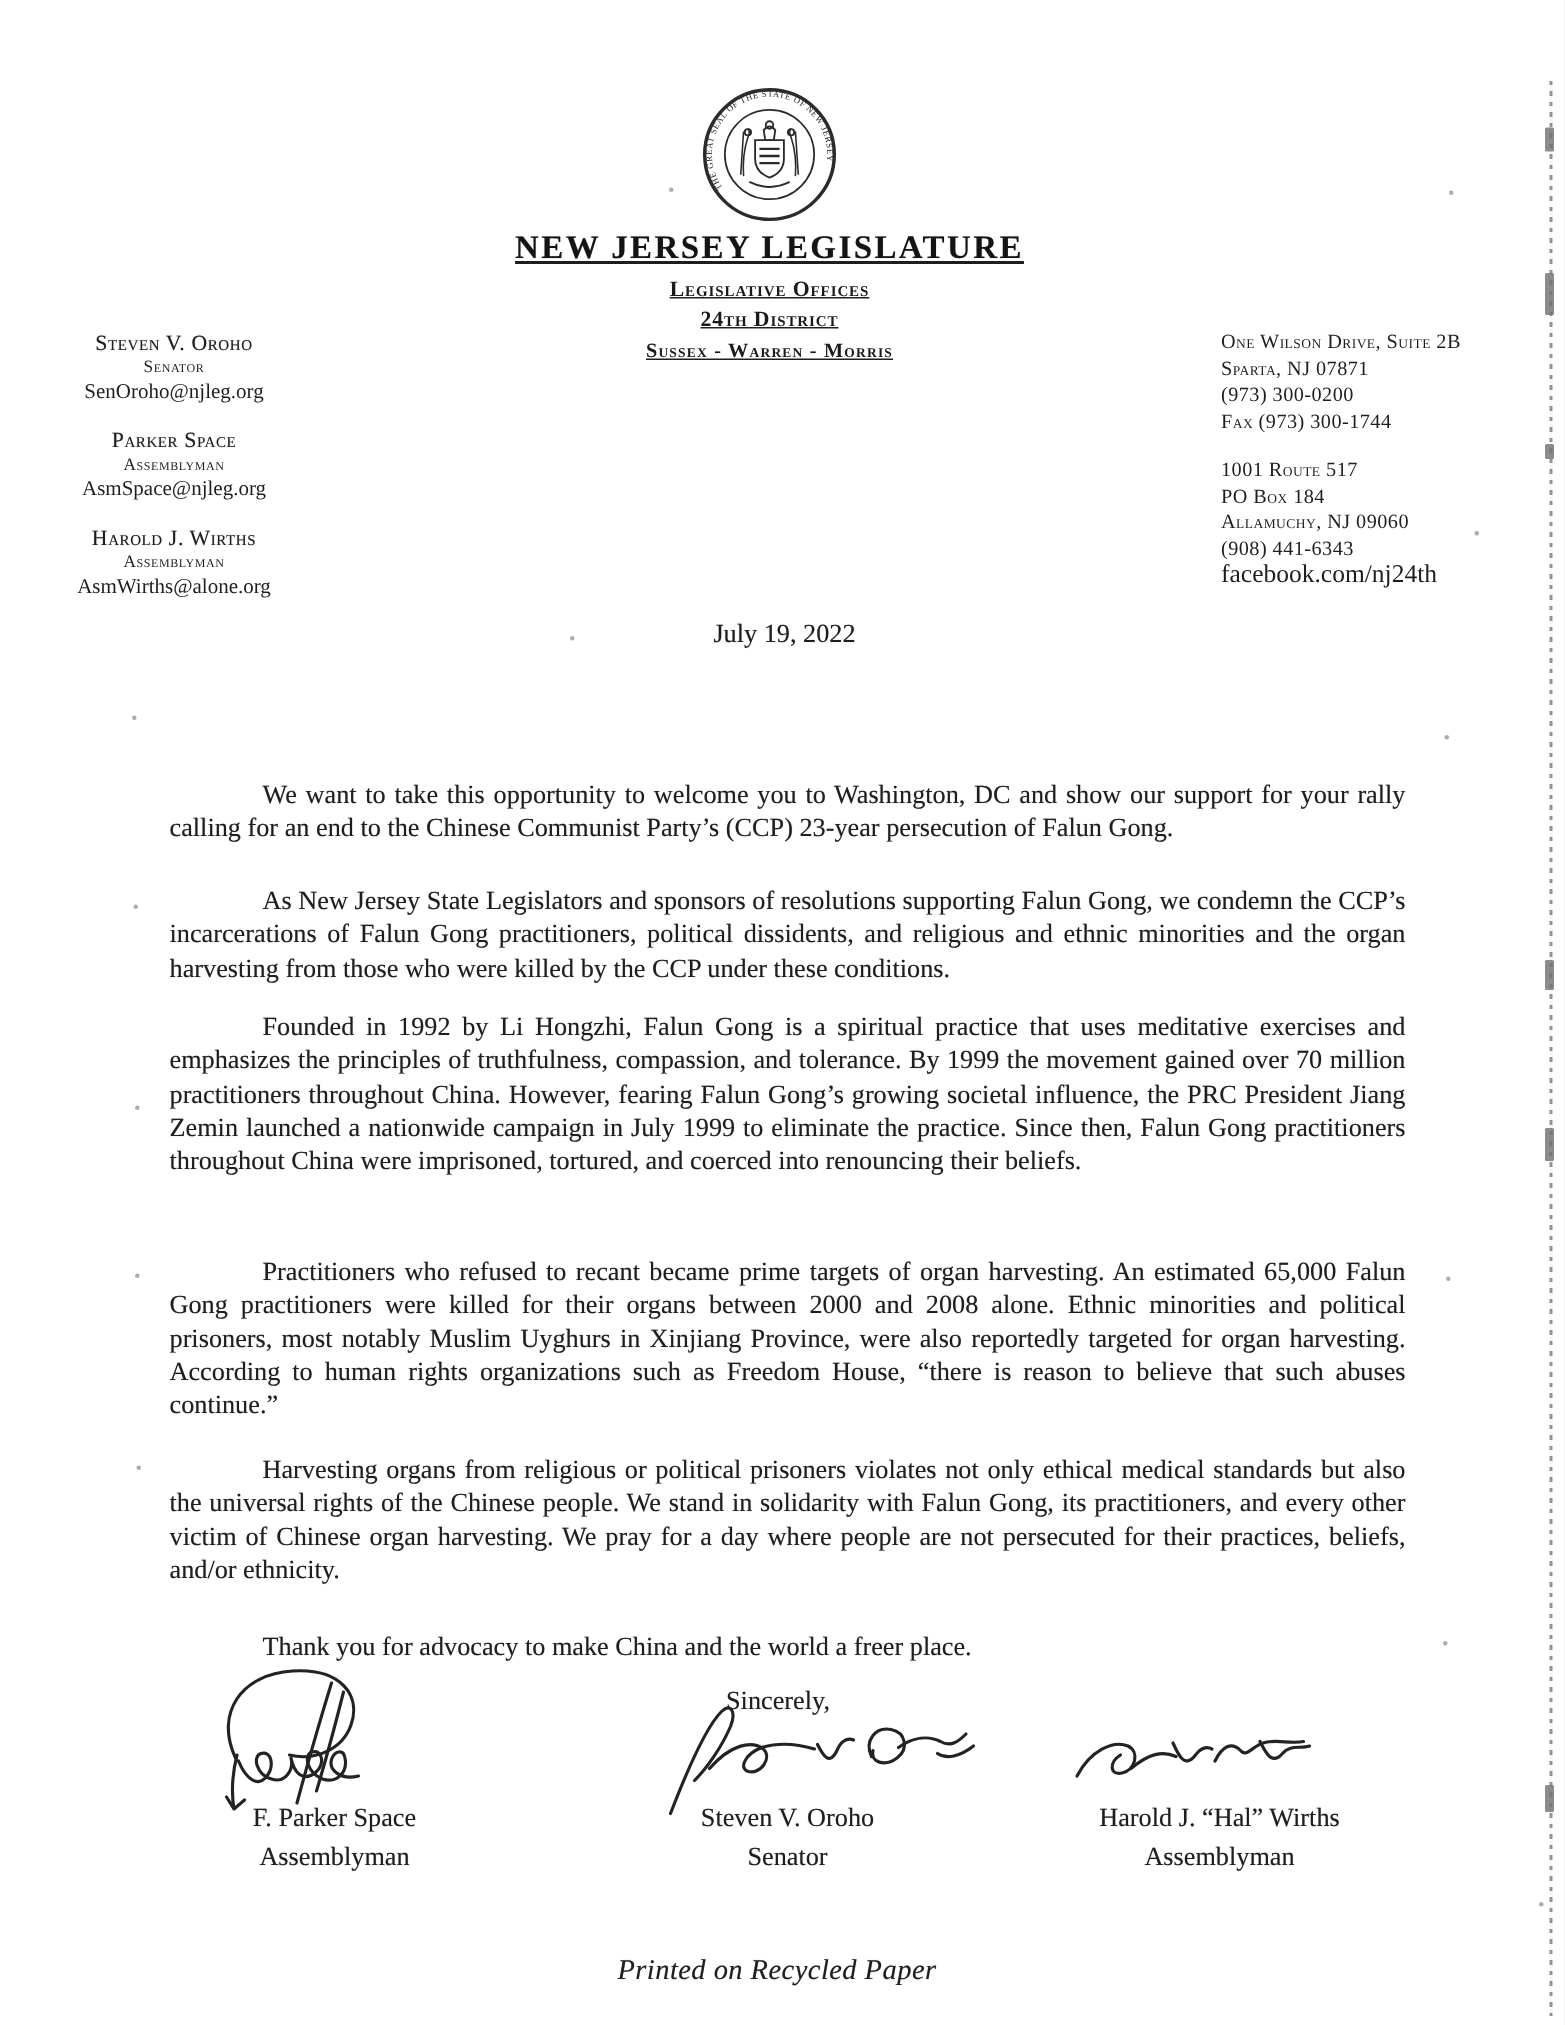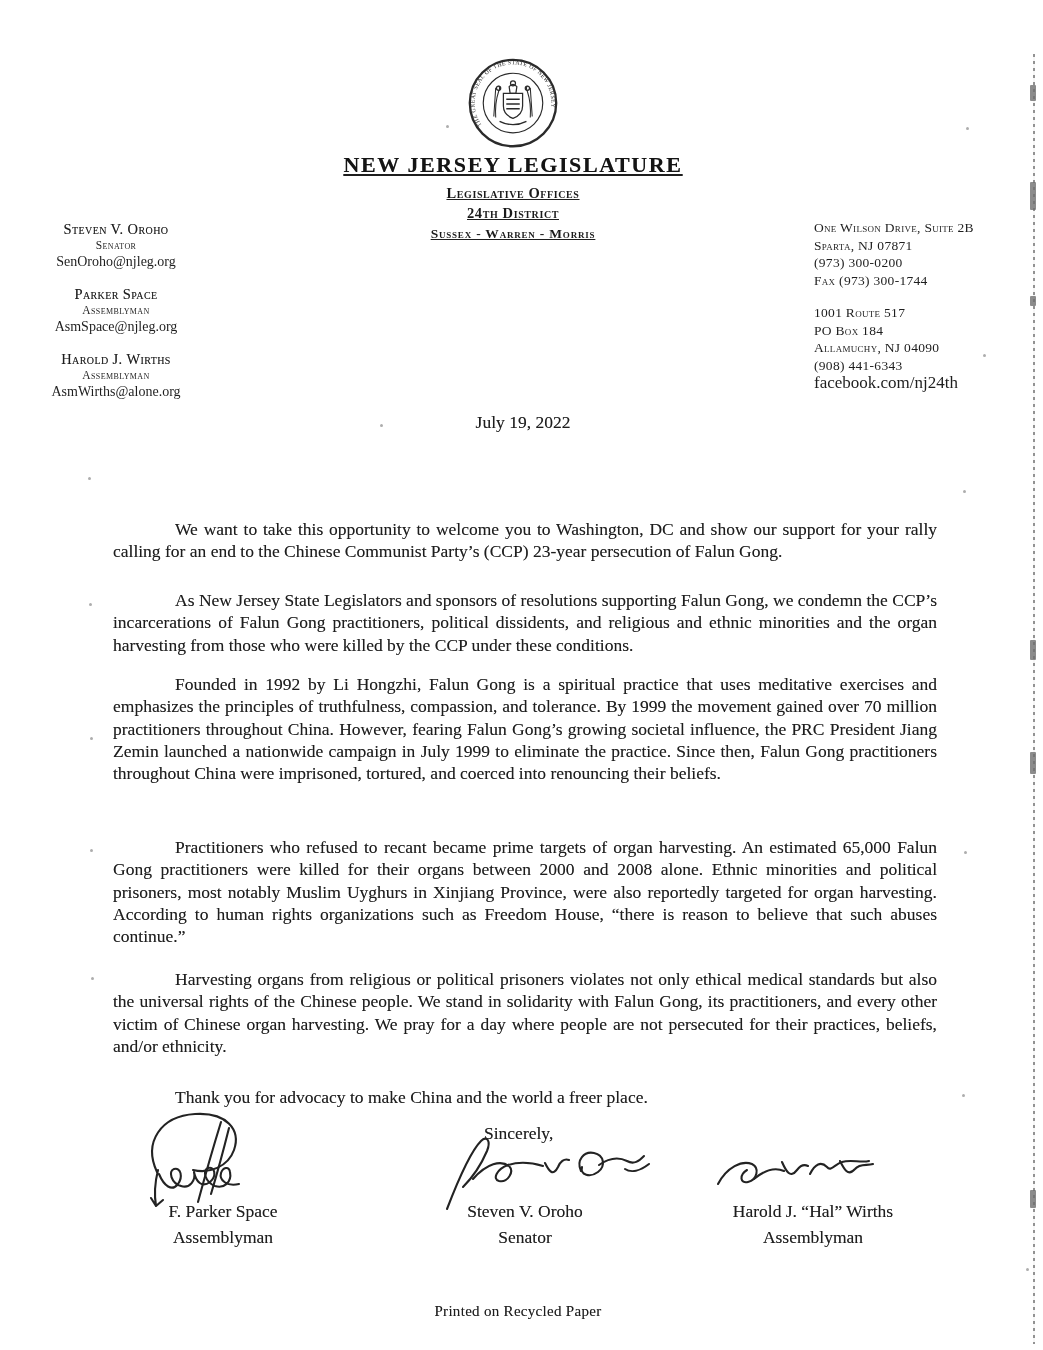--- a/index.html
+++ b/index.html
@@ -26,21 +26,21 @@
   .contact-line{font-size:13.5px;font-variant:small-caps;letter-spacing:.3px;line-height:17.5px;}
   .contact-gap{height:15px;}
   .facebook-line{font-size:17px;line-height:17px;margin-top:0;font-variant:normal;}
   
   .date-line{left:423px;top:412px;width:200px;text-align:center;font-size:17.5px;}
   .salutation{left:113px;top:474px;font-size:17.5px;}
   .para{left:113px;width:824px;font-size:17.5px;line-height:22.3px;text-align:justify;text-indent:62px;}
   .para.last{text-align:left;}
   .closing{left:484px;top:1123px;font-size:17.5px;}
   .signer{top:1199px;width:210px;text-align:center;font-size:17.5px;line-height:25.5px;}
-  .footer-line{left:368px;top:1303px;width:300px;text-align:center;font-size:15px;letter-spacing:.3px;}
+  .footer-line{left:368px;top:1303px;width:300px;text-align:center;font-style:italic;font-size:19px;letter-spacing:.3px;}
   
   .scan-line{
     left:1033px;top:54px;width:2px;height:1290px;
     background:repeating-linear-gradient(to bottom,rgba(110,110,110,.75) 0 3px,rgba(200,200,200,.15) 3px 7px);
   }
   .scan-seg{left:1030px;width:6px;background:#6f6f6f;opacity:.8;border-radius:1px;}
   .speck{width:3px;height:3px;border-radius:50%;background:#8a8a8a;opacity:.7;}
   svg{display:block;}
   .sig path{fill:none;stroke:#232323;stroke-width:2.1;stroke-linecap:round;stroke-linejoin:round;}
 </style>
@@ -103,21 +103,21 @@
     <div>
       <div class="contact-line">One Wilson Drive, Suite 2B</div>
       <div class="contact-line">Sparta, NJ 07871</div>
       <div class="contact-line">(973) 300-0200</div>
       <div class="contact-line">Fax (973) 300-1744</div>
     </div>
     <div class="contact-gap"></div>
     <div>
       <div class="contact-line">1001 Route 517</div>
       <div class="contact-line">PO Box 184</div>
-      <div class="contact-line">Allamuchy, NJ 04090</div>
+      <div class="contact-line">Allamuchy, NJ 09060</div>
       <div class="contact-line">(908) 441-6343</div>
     </div>
     <div class="facebook-line">facebook.com/nj24th</div>
   </div>
 
   <div class="abs date-line ink">July 19, 2022</div>
 
 
   <div class="abs para ink" style="top:518px;">We want to take this opportunity to welcome you to Washington, DC and show our support for your rally calling for an end to the Chinese Communist Party’s (CCP) 23-year persecution of Falun Gong.</div>
   <div class="abs para ink" style="top:589px;">As New Jersey State Legislators and sponsors of resolutions supporting Falun Gong, we condemn the CCP’s incarcerations of Falun Gong practitioners, political dissidents, and religious and ethnic minorities and the organ harvesting from those who were killed by the CCP under these conditions.</div>

